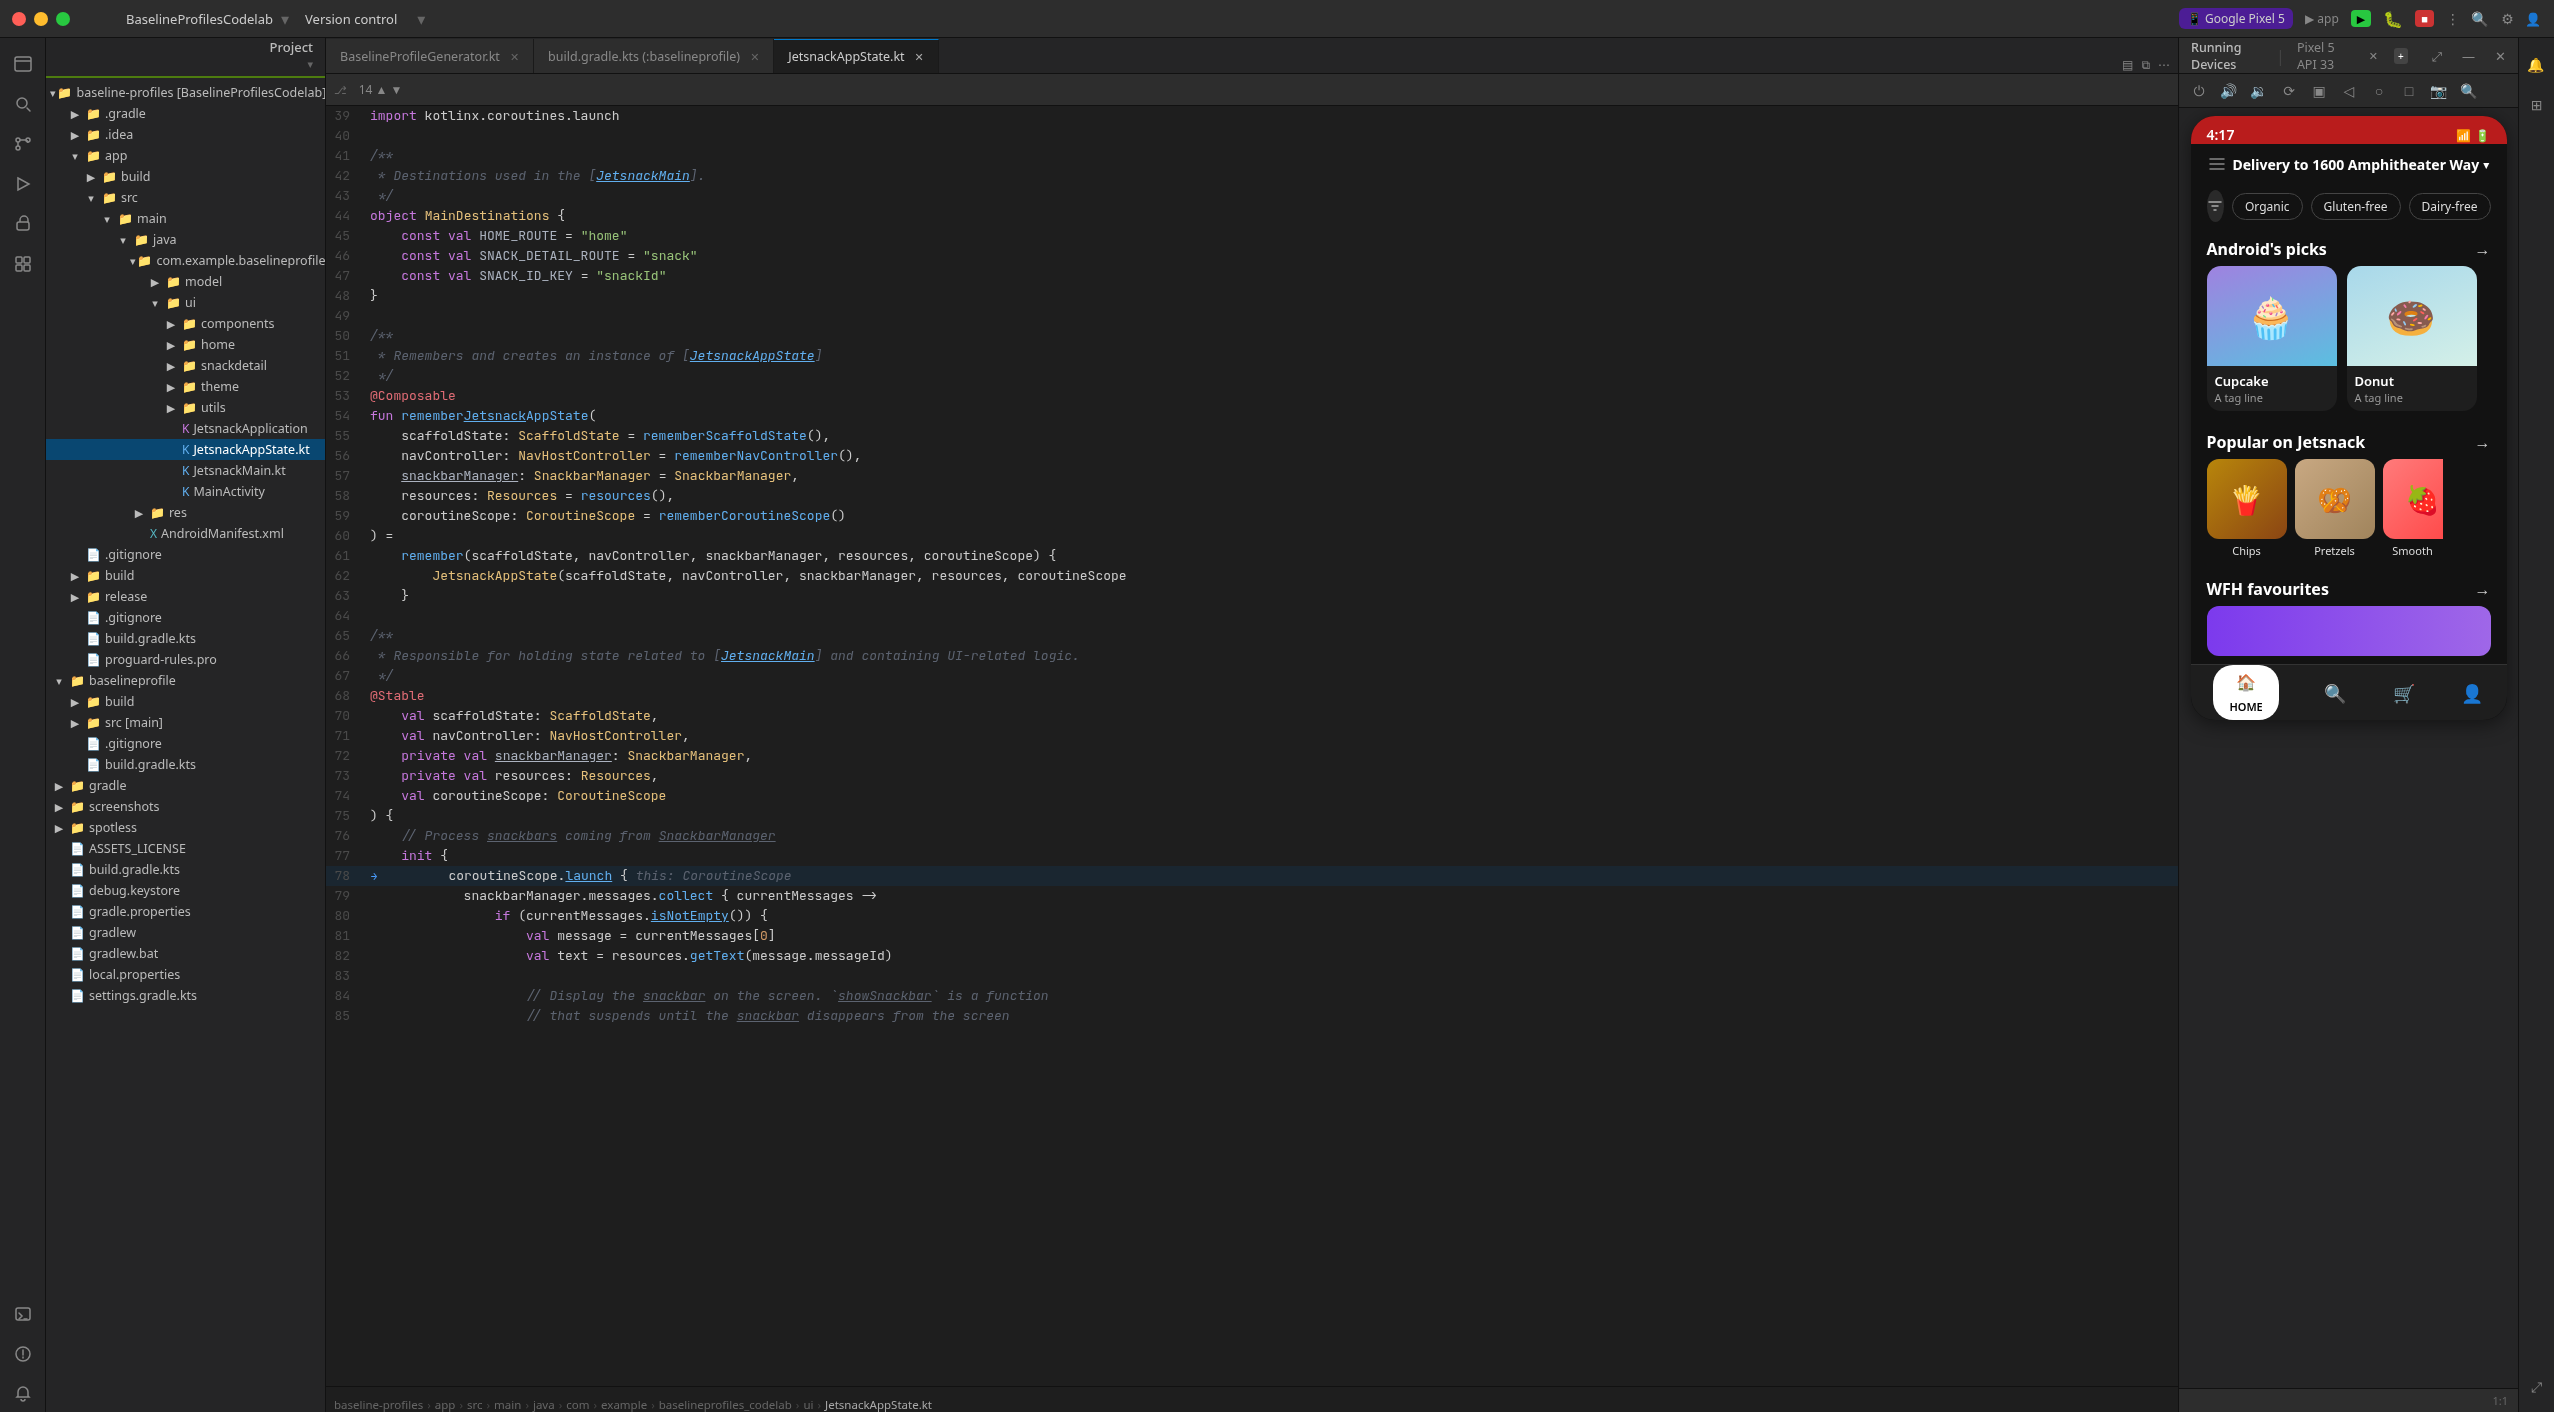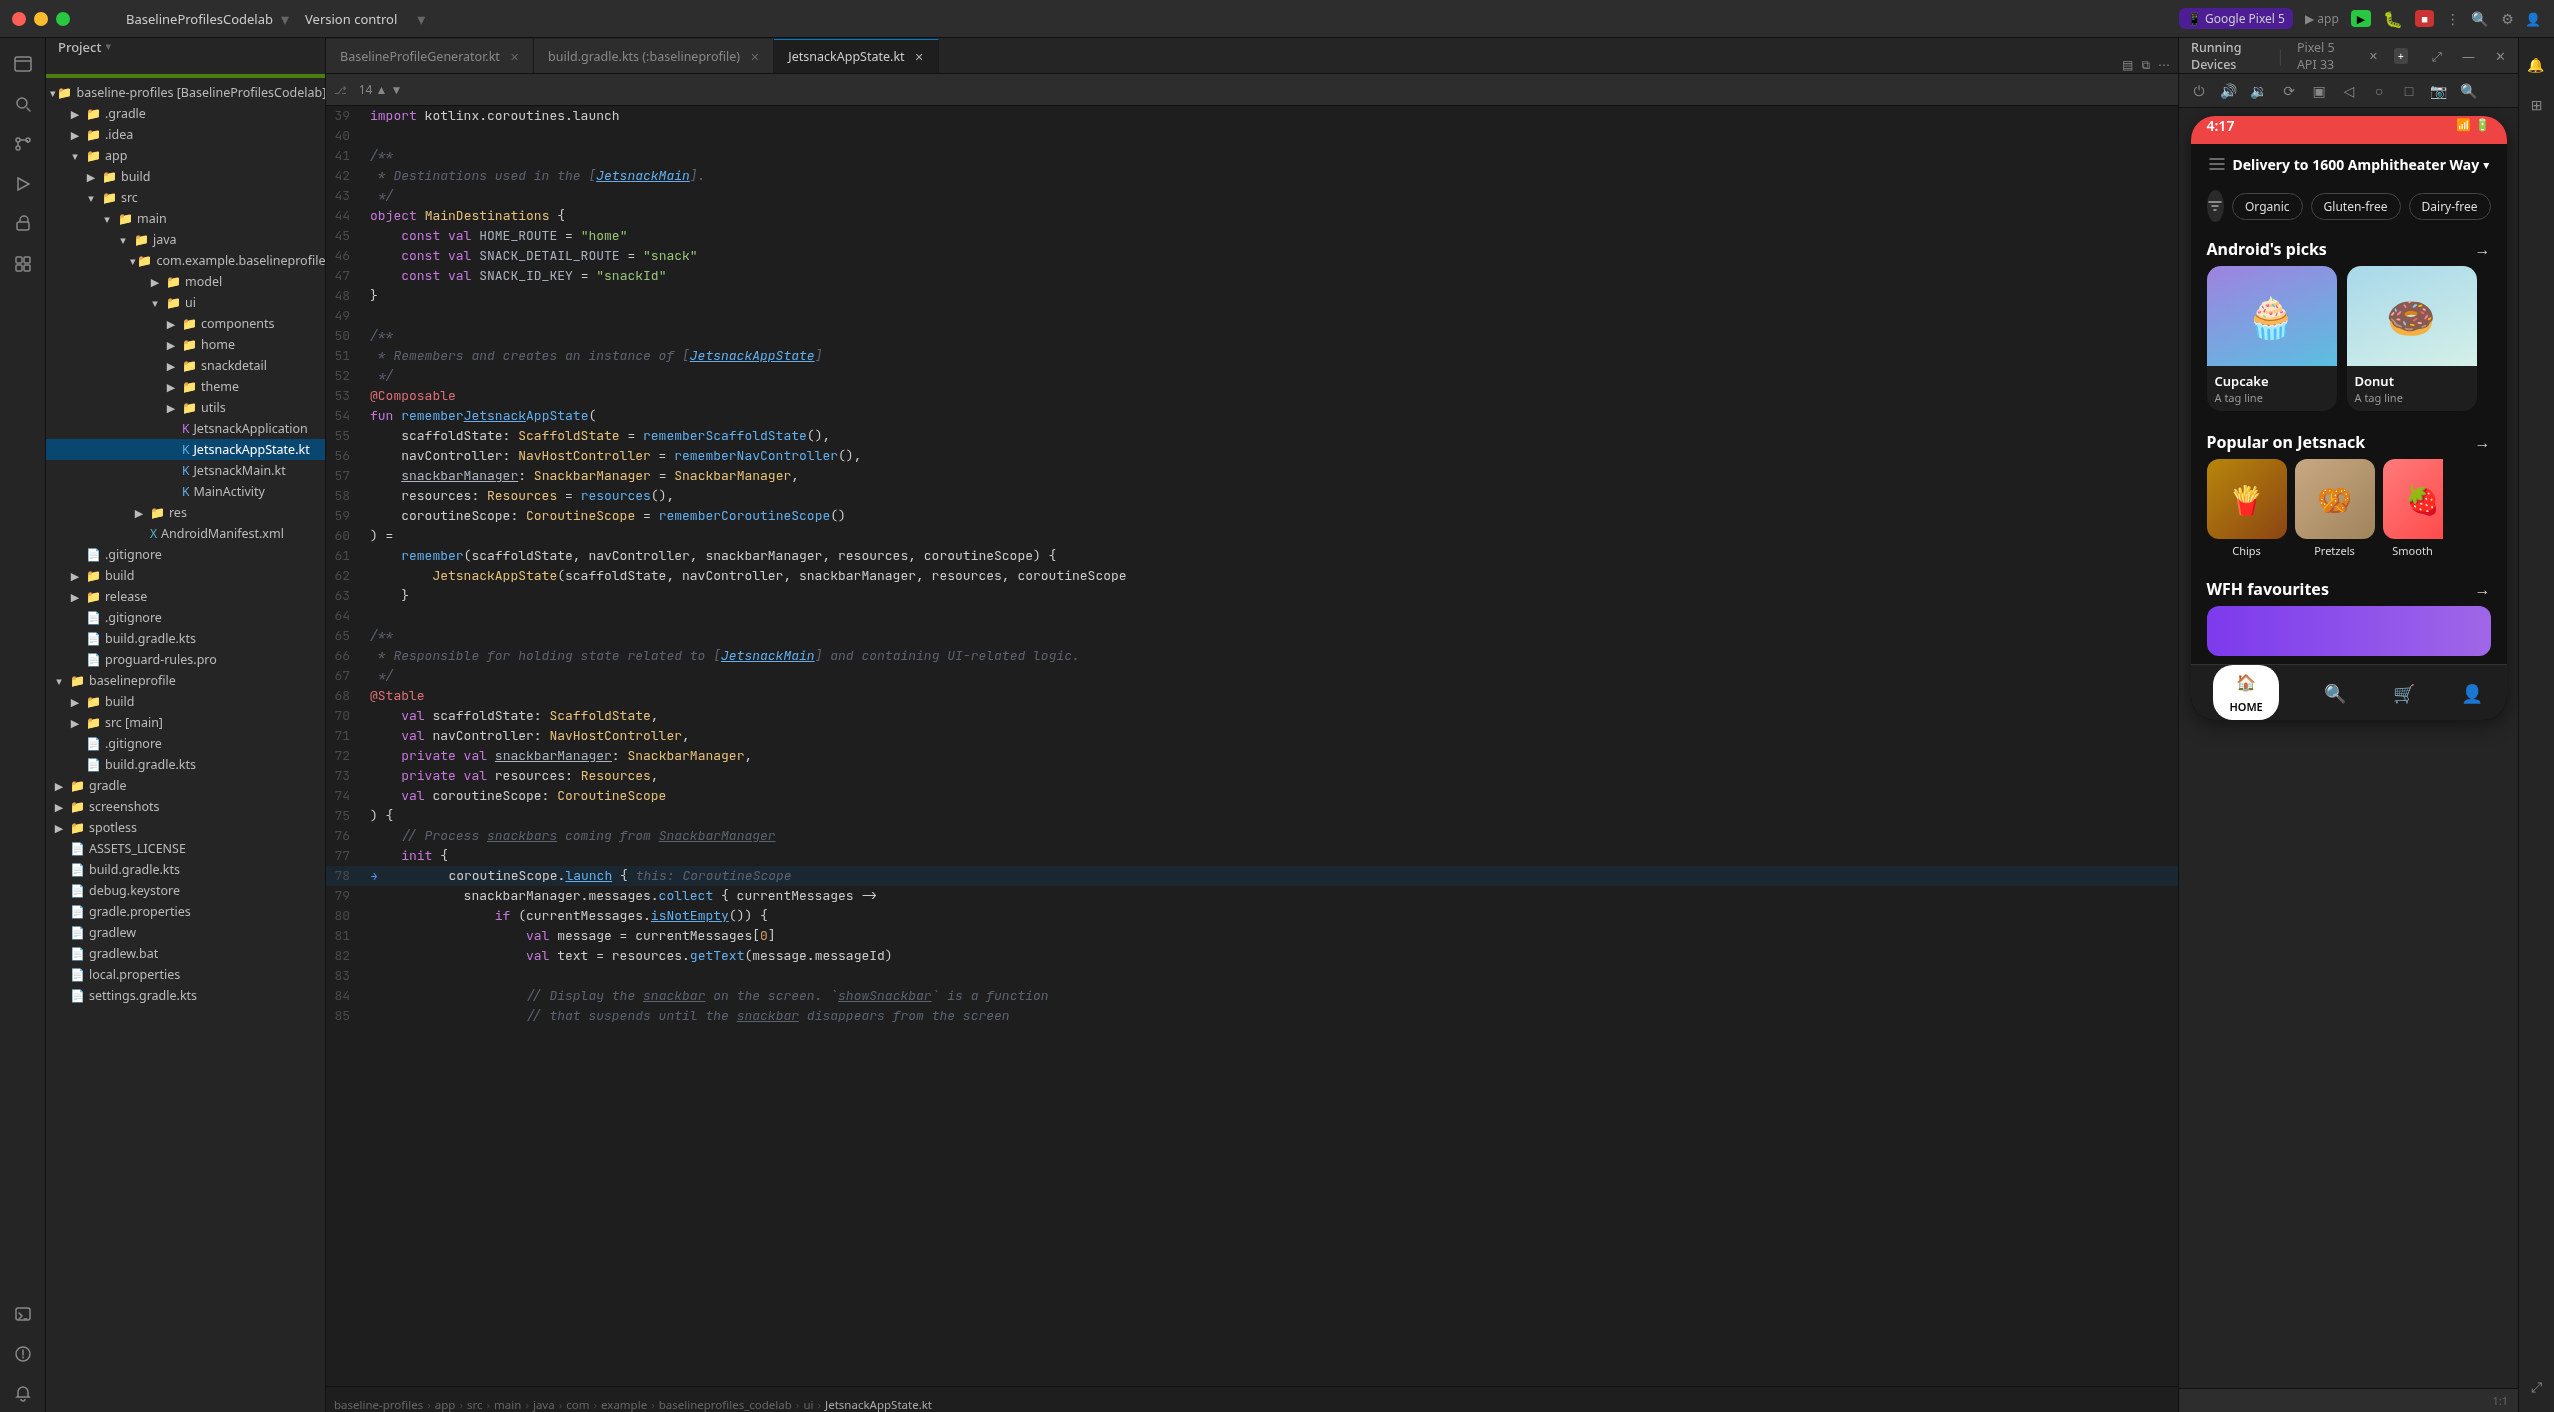--- a/index.html
+++ b/index.html
@@ -94,26 +94,27 @@
       width: 280px;
       background: #252526;
       border-right: 1px solid #111;
       display: flex;
       flex-direction: column;
       overflow: hidden;
     }
     .panel-header {
       height: 40px;
       display: flex;
-      align-items: flex-start;
+      align-items: flex-end;
       padding: 0 12px;
-      border-bottom: 4px solid #4d7c0f;
+      border-bottom: 2px solid #4d7c0f;
       font-size: 13px;
       color: #bbb;
       font-weight: 500;
+      flex-direction: column;
     }
     .file-tree {
       flex: 1;
       overflow-y: auto;
       padding: 4px 0;
       font-size: 12.5px;
     }
     .tree-item {
       display: flex;
       align-items: center;
@@ -273,23 +274,23 @@
     }
     .phone {
       width: 316px;
       background: #121212;
       border-radius: 24px;
       overflow: hidden;
       box-shadow: 0 4px 20px rgba(0,0,0,0.5);
     }
     .phone-status-bar {
       height: 28px;
-      background: #ef4444;
-      display: flex;
-      align-items: flex-start;
+      background: #b91c1c;
+      display: flex;
+      align-items: flex-end;
       justify-content: space-between;
       padding: 0 16px;
     }
     .phone-time {
       font-size: 14px;
       font-weight: 600;
       color: #fff;
     }
     .phone-icons {
       display: flex;

